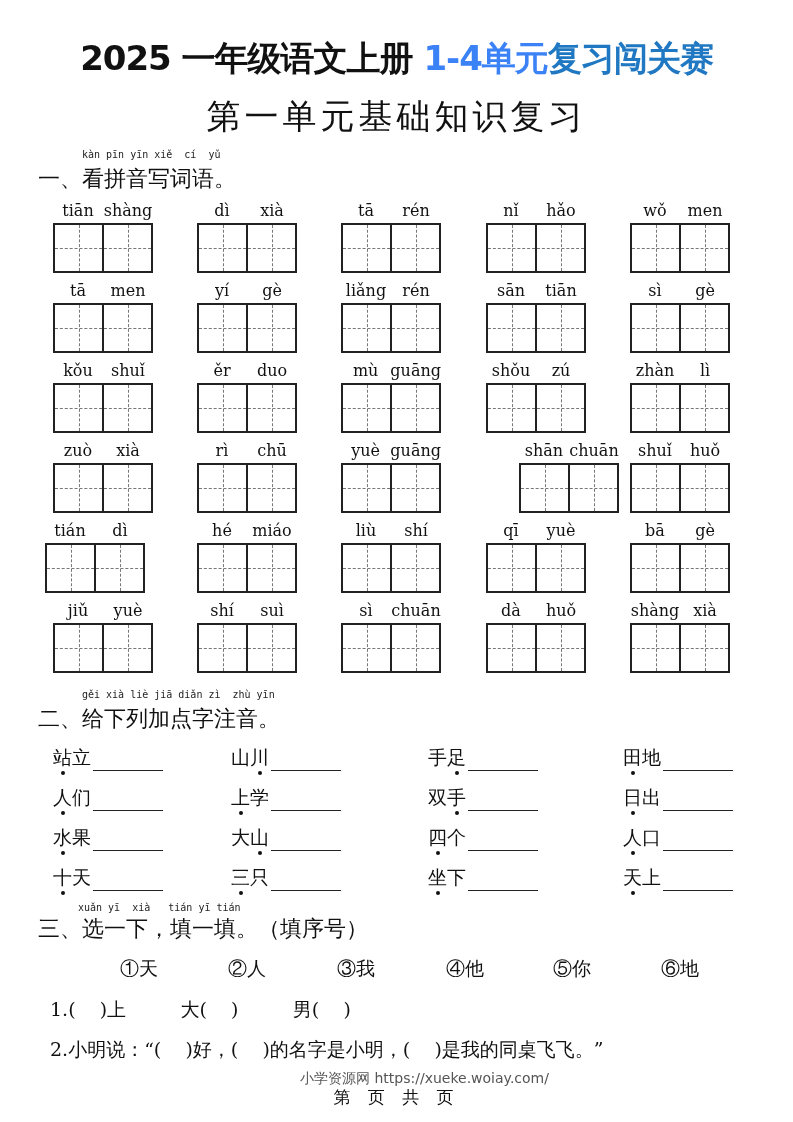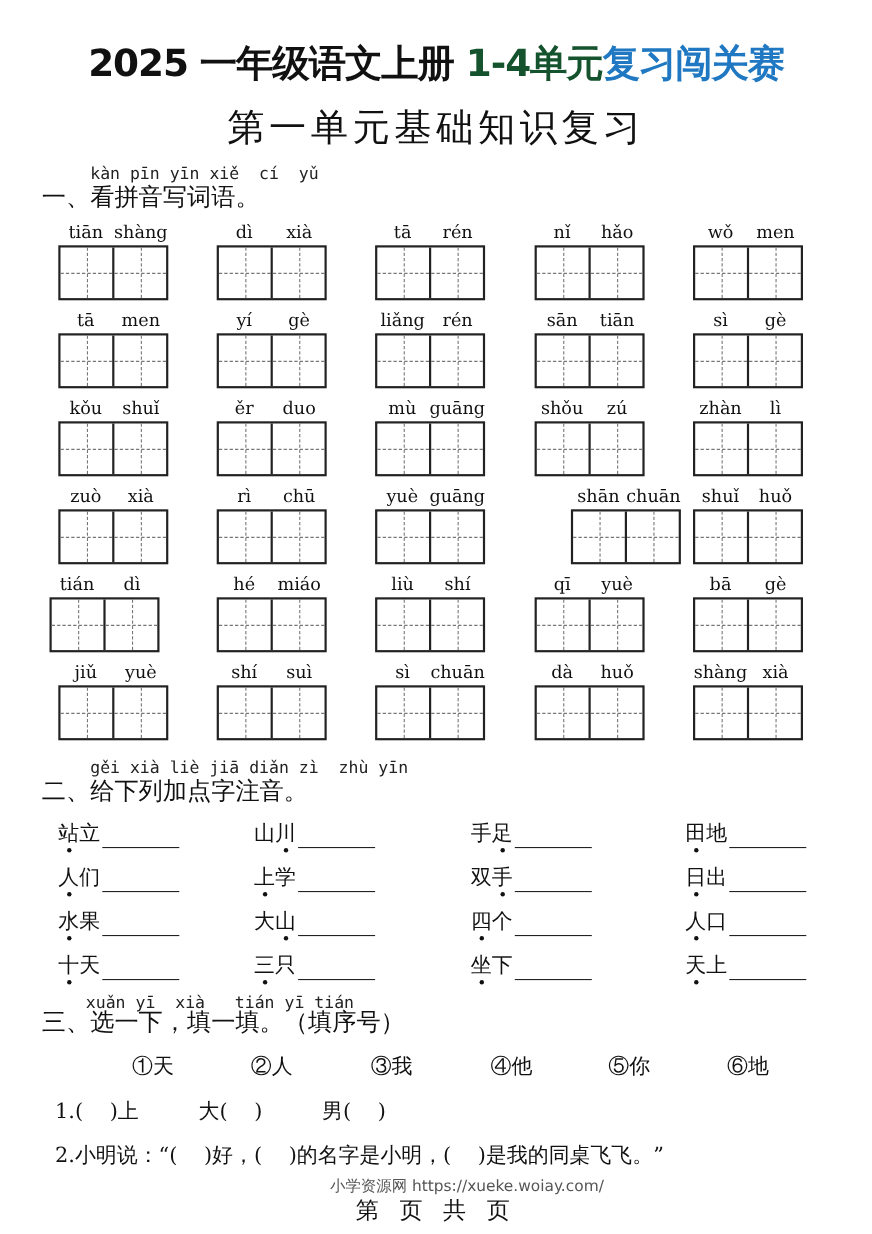--- a/index.html
+++ b/index.html
@@ -1,41 +1,41 @@
 <!DOCTYPE html>
 <html><head>
 <meta charset="utf-8">
 <style>
   html, body { margin:0; padding:0; background:#ffffff; }
   body { width:793px; height:1122px; position:relative; overflow:hidden; color:#111;
          font-family:"DejaVu Serif", serif; }
   .title { position:absolute; left:0; width:793px; top:36px; text-align:center;
            font-family:"DejaVu Sans", sans-serif; font-weight:bold; font-size:34px; letter-spacing:-1px; line-height:44px; white-space:nowrap; }
-  .title .red { color:#14532d; }
+  .title .red { color:#3b82f6; }
   .title .blue { color:#1f78c1; }
   .subtitle { position:absolute; left:0; width:793px; top:94px; text-align:center; font-size:34px; line-height:44px; letter-spacing:4px; }
-  .sec-pinyin { position:absolute; font-size:15px; font-family:"DejaVu Sans Mono", monospace; white-space:pre; color:#222; }
+  .sec-pinyin { position:absolute; font-size:10px; font-family:"DejaVu Sans Mono", monospace; white-space:pre; color:#222; }
   .sec-head { position:absolute; font-size:22px; white-space:nowrap; }
   .cell { position:absolute; width:100px; height:70px; }
   .cell .py { position:absolute; top:0; left:0; width:100px; height:20px; display:flex; font-family:"DejaVu Serif", serif; font-size:16px; line-height:20px; }
   .cell .py span { flex:1; text-align:center; white-space:nowrap; }
   .box { position:absolute; top:22px; left:0; width:96px; height:46px; border:2px solid #222; display:flex; }
   .half { flex:1; position:relative; }
   .half + .half { border-left:2px solid #222; }
   .half::before { content:""; position:absolute; left:50%; top:0; bottom:0; border-left:1px dashed #777; }
   .half::after { content:""; position:absolute; top:50%; left:0; right:0; border-top:1px dashed #777; }
   .word { position:absolute; font-size:19px; white-space:nowrap; display:flex; align-items:flex-end; }
   .word .ch { position:relative; display:inline-block; }
   .word .ch.dot::after { content:""; position:absolute; left:50%; bottom:-4px; width:4px; height:4px; margin-left:-2px; background:#111; border-radius:50%; }
   .word .line { display:inline-block; width:70px; border-bottom:1.5px solid #222; margin-left:2px; height:18px; }
   .opt { position:absolute; font-size:19px; white-space:nowrap; }
   .q { position:absolute; font-size:19px; white-space:pre; }
   .footer { position:absolute; left:0; width:793px; text-align:center; }
   .footer-url { top:1070px; font-family:"DejaVu Sans", sans-serif; font-size:14px; color:#555;padding-left:28px; }
-  .footer-page { top:1086px; font-family:"DejaVu Sans", sans-serif; font-size:21px; letter-spacing:6px; color:#111; }
+  .footer-page { top:1086px; font-family:"DejaVu Sans", sans-serif; font-size:17px; letter-spacing:6px; color:#111; }
 </style>
 </head>
 <body>
 
 <div class="title"><span>2025 一年级语文上册 </span><span class="red">1-4单元</span><span class="blue">复习闯关赛</span></div>
 <div class="subtitle">第一单元基础知识复习</div>
 
 <div class="sec-pinyin" style="left:82px;top:149px;">kàn pīn yīn xiě  cí  yǔ</div>
 <div class="sec-head" style="left:38px;top:164px;">一、看拼音写词语。</div>
 <div id="grid">

